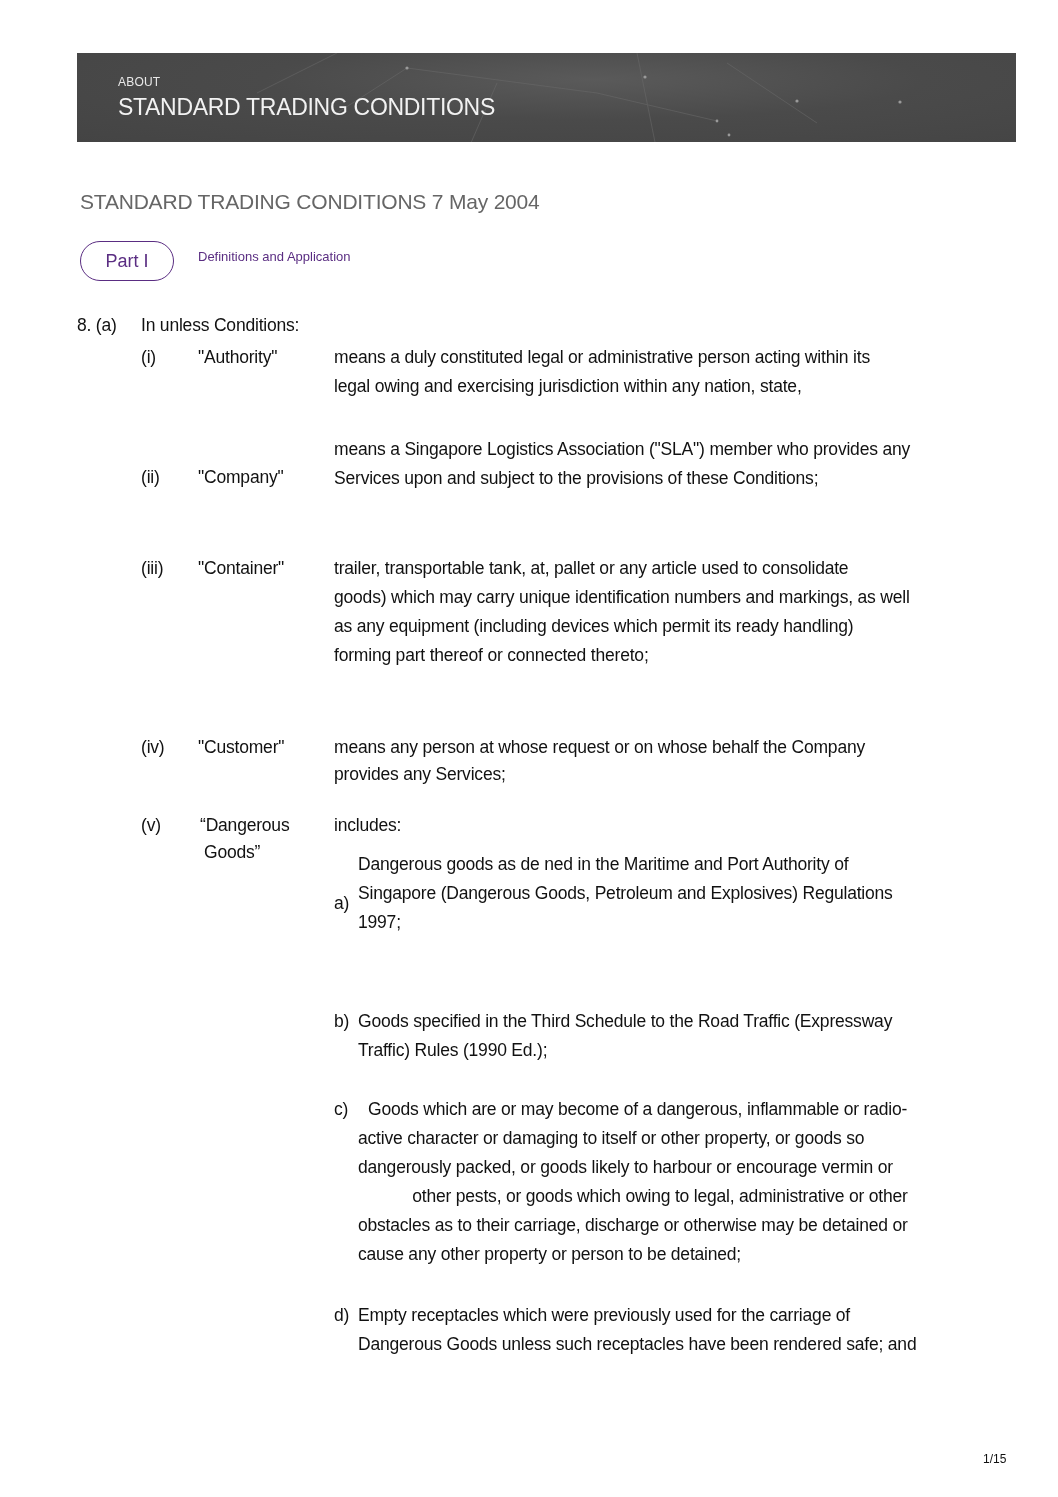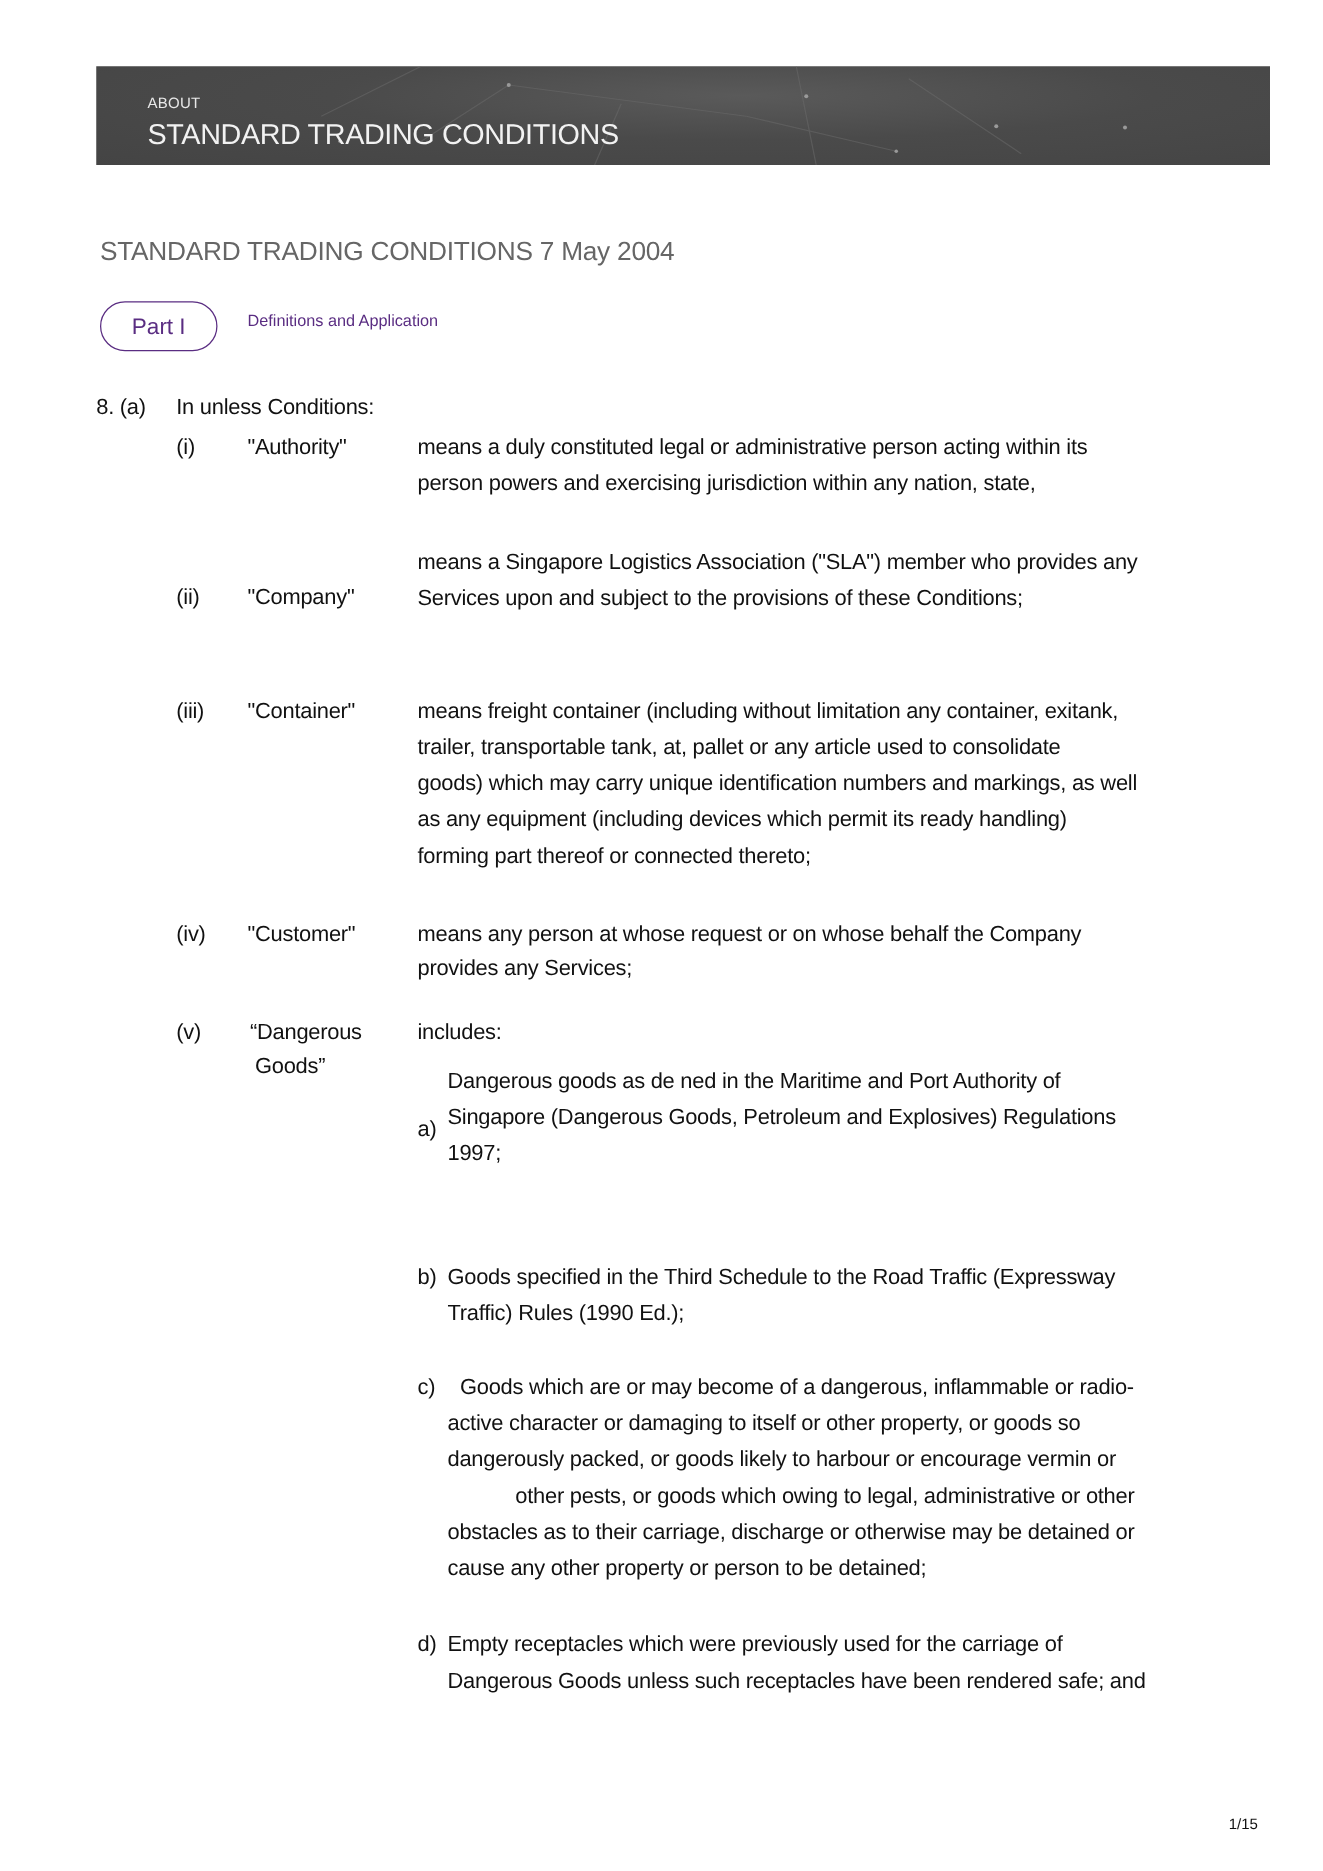--- a/index.html
+++ b/index.html
@@ -1,19 +1,19 @@
 <!DOCTYPE html>
 <html><head>
   <meta charset="utf-8">
   <style>
     html, body { margin: 0; padding: 0; background: #ffffff; }
     body { width: 1058px; height: 1497px; position: relative; overflow: hidden;
            font-family: "Liberation Sans", sans-serif; color: #111; }
 
-    .banner { position: absolute; left: 77px; top: 53px; width: 939px; height: 79px;
+    .banner { position: absolute; left: 77px; top: 53px; width: 939px; height: 89px;
               background: radial-gradient(ellipse at 55% 30%, #5a5a5a 0%, #4a4a4a 45%, #444 100%);
               overflow: hidden; }
     .banner svg { position: absolute; left: 0; top: 0; }
     .banner-eyebrow { position: absolute; left: 41px; top: 22px; color: #e8e8e8;
                       font-size: 12px; letter-spacing: 0.2px; }
     .banner-title { position: absolute; left: 41px; top: 41px; color: #f2f2f2;
                     font-size: 23px; letter-spacing: -0.3px; font-weight: 300; }
 
     .doc-title { position: absolute; left: 80px; top: 190px; color: #666;
                  font-size: 21px; letter-spacing: -0.2px; font-weight: 300; }
@@ -69,38 +69,37 @@
 
 <div class="body-text">
   <span class="abs" style="left:77px; top:315px;">8. (a)</span>
   <span class="abs" style="left:141px; top:315px;">In unless Conditions:</span>
 
   <div>
     <span class="abs" style="left:141px; top:347px;">(i)</span>
     <span class="abs" style="left:198px; top:347px;">"Authority"</span>
     <div class="para" style="left:334px; top:343px;">
       <div class="abs" style="position:relative;">means a duly constituted legal or administrative person acting within its</div>
-      <div class="abs" style="position:relative;">person powers and exercising jurisdiction within any nation, state,</div>
+      <div class="abs" style="position:relative;">legal owing and exercising jurisdiction within any nation, state,</div>
     </div>
   </div>
 
   <div>
     <span class="abs" style="left:141px; top:467px;">(ii)</span>
     <span class="abs" style="left:198px; top:467px;">"Company"</span>
     <div class="para" style="left:334px; top:435px;">
       <div class="abs" style="position:relative;">means a Singapore Logistics Association ("SLA") member who provides any</div>
       <div class="abs" style="position:relative;">Services upon and subject to the provisions of these Conditions;</div>
     </div>
   </div>
 
   <div>
     <span class="abs" style="left:141px; top:558px;">(iii)</span>
     <span class="abs" style="left:198px; top:558px;">"Container"</span>
     <div class="para" style="left:334px; top:554px;">
-      <div class="abs" style="position:relative;">means freight container (including without limitation any container, exitank,</div>
       <div class="abs" style="position:relative;">trailer, transportable tank, at, pallet or any article used to consolidate</div>
       <div class="abs" style="position:relative;">goods) which may carry unique identification numbers and markings, as well</div>
       <div class="abs" style="position:relative;">as any equipment (including devices which permit its ready handling)</div>
       <div class="abs" style="position:relative;">forming part thereof or connected thereto;</div>
     </div>
   </div>
 
   <div>
     <span class="abs" style="left:141px; top:737px;">(iv)</span>
     <span class="abs" style="left:198px; top:737px;">"Customer"</span>

